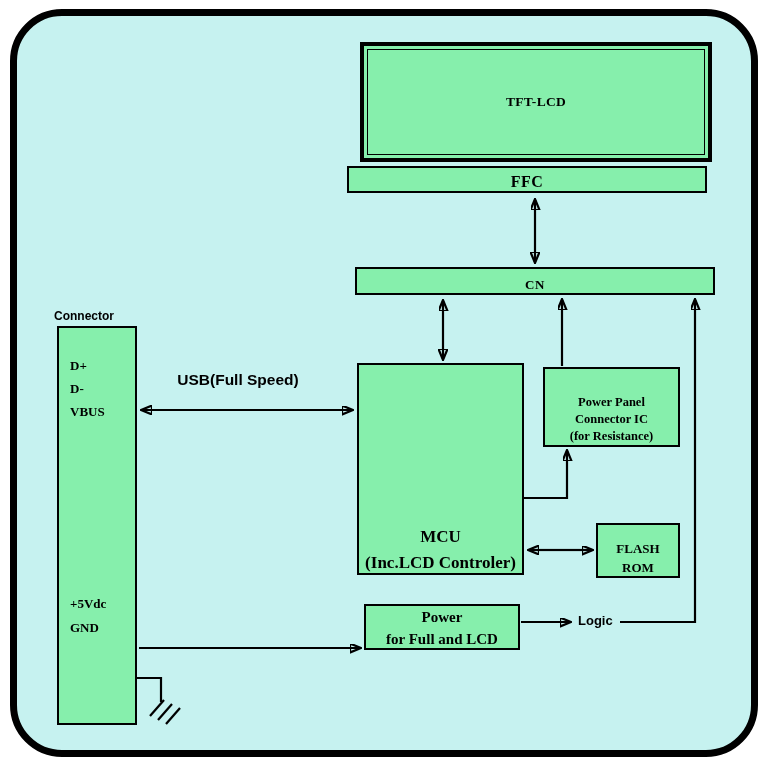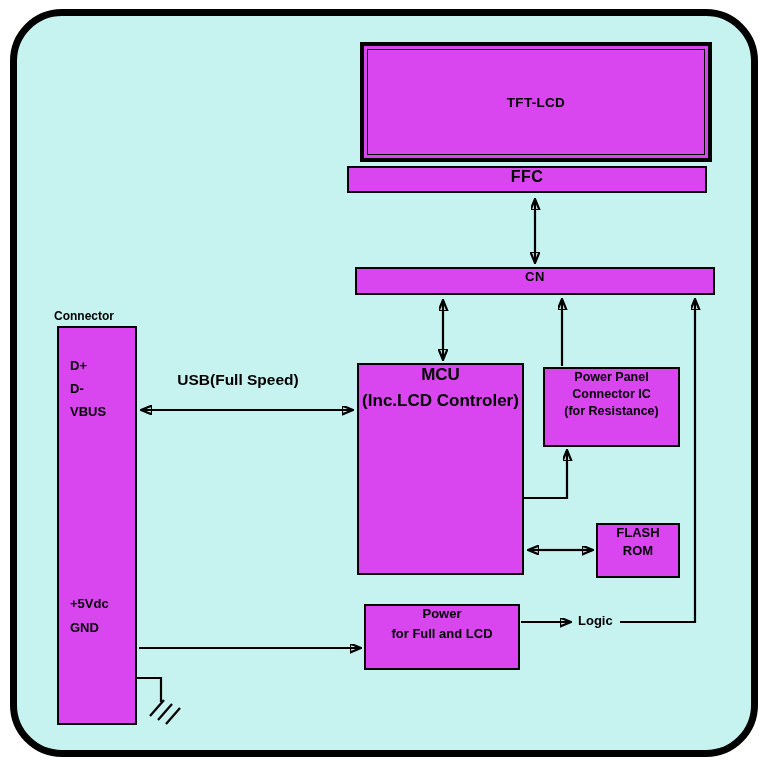--- a/index.html
+++ b/index.html
@@ -3,43 +3,43 @@
 <meta charset="utf-8">
 <style>
   * { margin:0; padding:0; box-sizing:border-box; }
   html,body { width:769px; height:767px; background:#ffffff; overflow:hidden;
               font-family:"Liberation Sans", sans-serif; color:#000; }
   body { position:relative; }
 
   .canvas { position:absolute; left:10px; top:9px; width:748px; height:748px;
             background:#c6f2f0; border:7px solid #000; border-radius:52px; }
 
-  .box { position:absolute; background:#d946ef; border:2px solid #000;
-         display:flex; flex-direction:column; align-items:center; justify-content:flex-start;
-         font-weight:700; text-align:center; }
+  .box { position:absolute; background:#86efac; border:2px solid #000;
+         display:flex; flex-direction:column; align-items:center; justify-content:flex-end;
+         font-weight:700; text-align:center;font-family:Liberation Serif, serif; }
 
   .tft-outer { left:360px; top:42px; width:352px; height:120px; border:4px solid #000; padding:3px; }
   .tft-inner { border:1.5px solid #000; width:100%; height:100%;
                display:flex; flex-direction:column; align-items:center; justify-content:center;
                gap:5px; font-size:13.5px; letter-spacing:.3px; }
 
   .ffc { left:347px; top:166px; width:360px; height:27px; font-size:16px; letter-spacing:.5px; }
   .cn  { left:355px; top:267px; width:360px; height:28px; font-size:13px; letter-spacing:.5px; }
 
   .connector-title { position:absolute; left:54px; top:309px; font-size:12px; font-weight:700; }
   .connector { left:57px; top:326px; width:80px; height:399px; }
   .connector .pin { position:absolute; left:11px; font-size:13px; font-weight:700; text-align:left; }
 
   .usb-label { position:absolute; left:163px; top:371px; width:150px; text-align:center;
                font-size:15.5px; font-weight:700; }
 
   .mcu { left:357px; top:363px; width:167px; height:212px; font-size:17px; gap:6px; }
   .touch { left:543px; top:367px; width:137px; height:80px; font-size:12.5px; line-height:17px; }
   .flash { left:596px; top:523px; width:84px; height:55px; font-size:13px; gap:3px; }
-  .power { left:364px; top:604px; width:156px; height:66px; font-size:13px; gap:5px; }
+  .power { left:364px; top:604px; width:156px; height:46px; font-size:15px; gap:5px; }
 
   .logic-label { position:absolute; left:578px; top:613px; font-size:13px; font-weight:700; }
 
   svg.wires { position:absolute; left:0; top:0; width:769px; height:767px; pointer-events:none; }
   svg.wires line, svg.wires path { stroke:#000; stroke-width:2.2; fill:none; }
 </style>
 </head>
 <body>
 
 <div class="canvas"></div>

